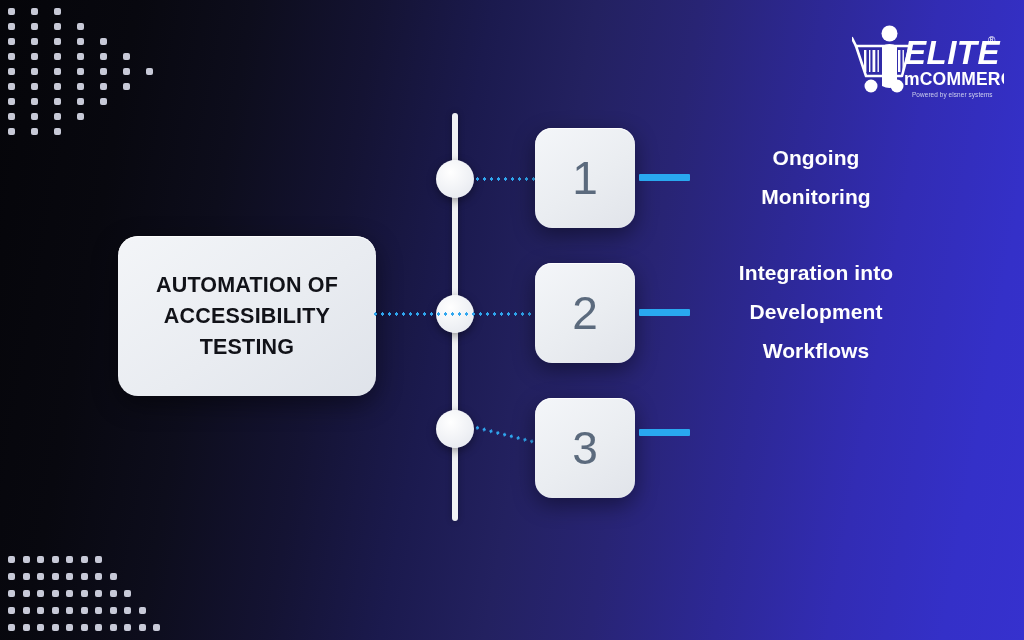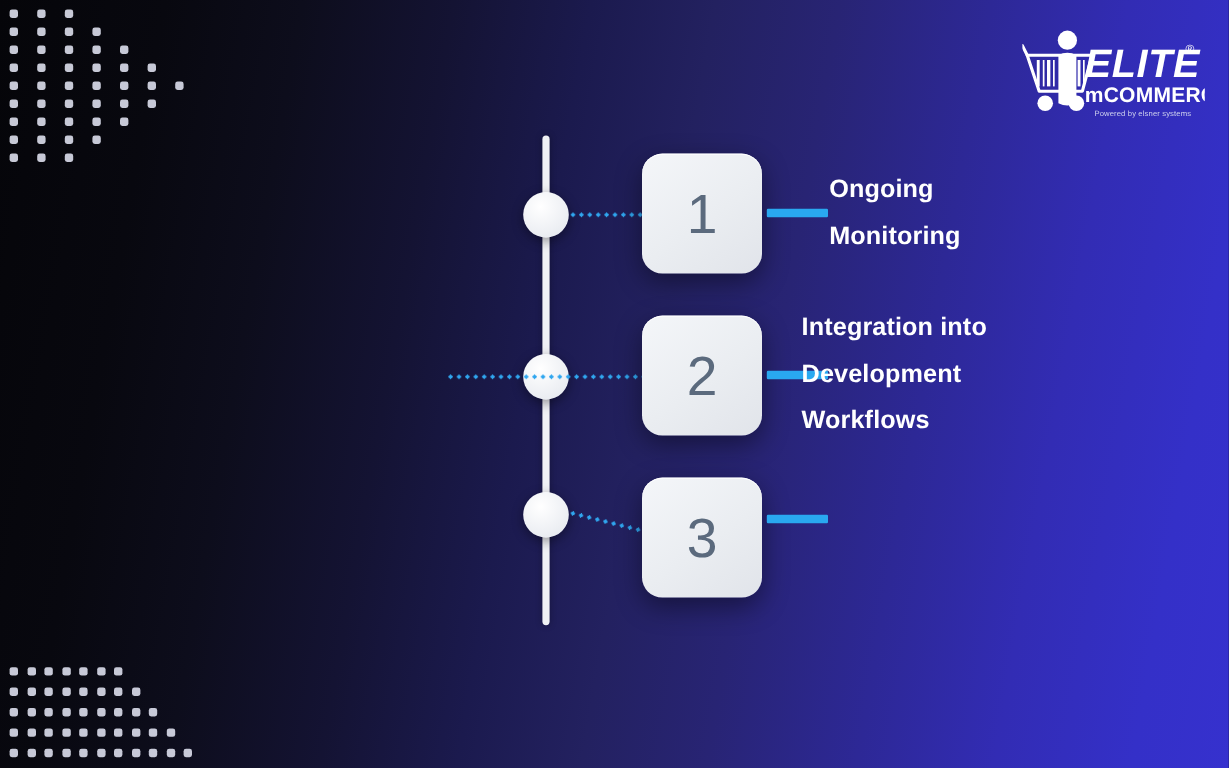--- a/index.html
+++ b/index.html
@@ -162,23 +162,24 @@
 
   
   .step-label {
     position: absolute;
     color: #ffffff;
     font-size: 21px;
     font-weight: bold;
     line-height: 39px;
     letter-spacing: .1px;
     white-space: pre-line;
+    text-align: center;
   }
   #label-1 { left: 691px; top: 138px; width: 250px; }
-  #label-2 { left: 668px; top: 253px; width: 250px; }
+  #label-2 { left: 691px; top: 253px; width: 250px; }
   #label-3 { left: 695px; top: 394px; width: 260px; }
 </style>
 </head>
 <body>
 
 <div id="canvas">
 
   <div class="dots" id="dots-top-left">
       <div class="dot" style="left: 0px; top: 0px; background: rgb(216, 218, 232);"></div>
       <div class="dot" style="left: 23px; top: 0px; background: rgb(216, 218, 232);"></div>
@@ -299,20 +300,23 @@
       <text x="52" y="40" font-family="Liberation Sans, sans-serif" font-size="33" font-weight="bold" font-style="italic" fill="#ffffff" letter-spacing="0.5">ELITE</text>
 
       <text x="136" y="20" font-family="Liberation Sans, sans-serif" font-size="10" fill="#ffffff">®</text>
 
       <text x="52" y="61" font-family="Liberation Sans, sans-serif" font-size="17.5" font-weight="bold" fill="#ffffff" letter-spacing="0.2">mCOMMERCE</text>
 
       <text x="60" y="73" font-family="Liberation Sans, sans-serif" font-size="6.4" fill="#cfd2ee" letter-spacing="0.1">Powered by elsner systems</text>
     </svg>
   </div>
 
+  <div id="title-card">
+    <div id="title-card-text">AUTOMATION OF ACCESSIBILITY TESTING</div>
+  </div>
 
   <div id="timeline-bar"></div>
   <div class="timeline-node" id="node-1"></div>
   <div class="timeline-node" id="node-2"></div>
   <div class="timeline-node" id="node-3"></div>
 
   <div class="connector-dotted" id="conn-2"></div>
   <div class="connector-dotted" id="conn-1"></div>
   <div class="connector-dotted" id="conn-3"></div>
 

